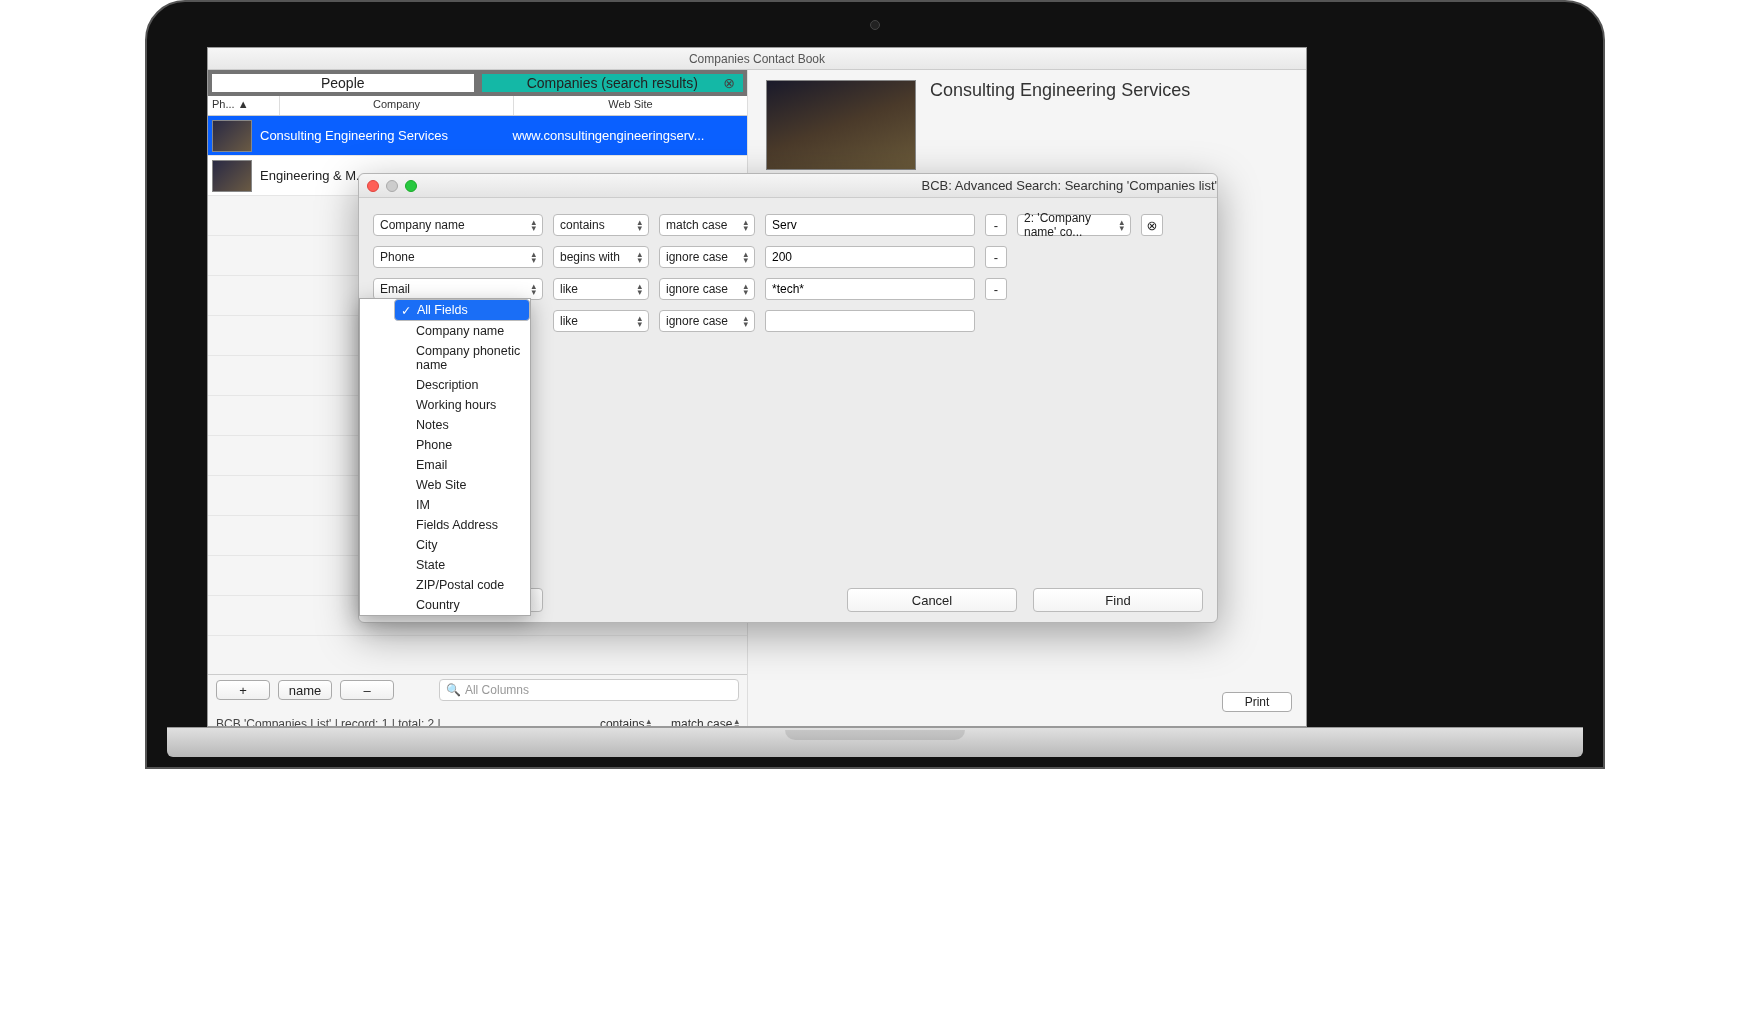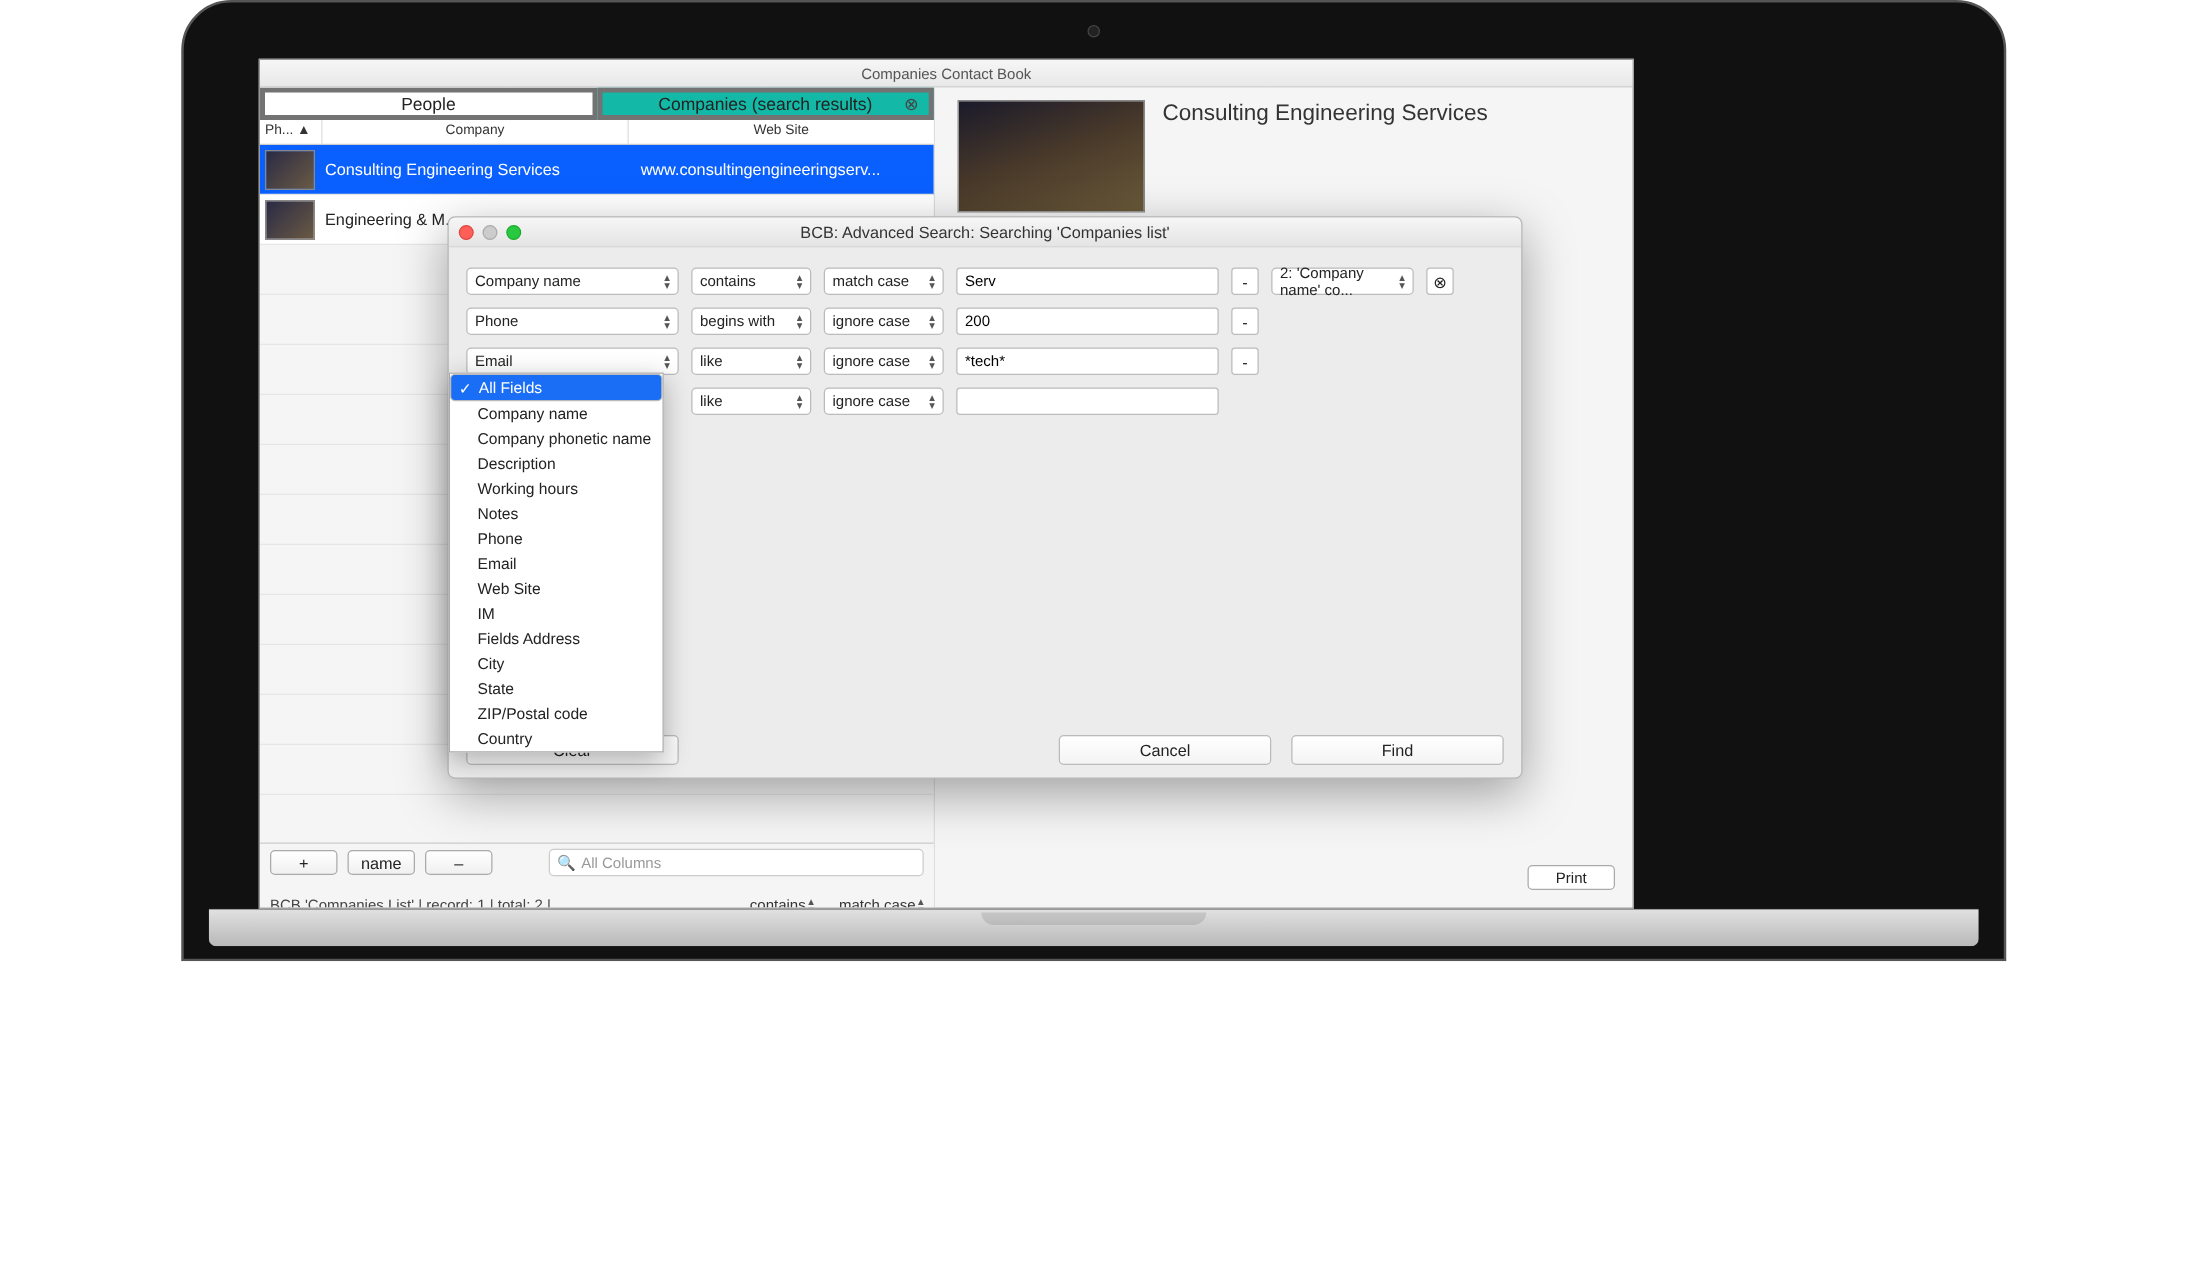--- a/index.html
+++ b/index.html
@@ -57,21 +57,21 @@
     font-size: 14px;
     background: #fff;
     position: relative;
   }
   .tab.active { background: #14b8a6; }
   .tab .close-x { position: absolute; right: 8px; color: #444; font-size: 14px; }
   .cols-header {
     display: flex; height: 20px; background: #fff; border-bottom: 1px solid #ccc;
     font-size: 11px; color: #333;
   }
-  .col-ph { width: 50px; padding: 2px 4px; border-right: 1px solid #ddd; }
+  .col-ph { width: 72px; padding: 2px 4px; border-right: 1px solid #ddd; }
   .col-company { flex: 1; text-align: center; padding: 2px; border-right: 1px solid #ddd; }
   .col-web { flex: 1; text-align: center; padding: 2px; }
   .rows { flex: 1; overflow: auto; }
   .row {
     display: flex; align-items: center; height: 40px;
     border-bottom: 1px solid #e6e6e6;
     background: #fff;
   }
   .row.selected { background: #0a60ff; color: #fff; }
   .row .thumb { width: 40px; height: 32px; margin: 4px; background: linear-gradient(135deg,#2a2a44,#6a5a44); border: 1px solid #888; }
@@ -120,21 +120,21 @@
     background: linear-gradient(#f6f6f6,#e4e4e4);
     border-bottom: 1px solid #ccc;
     position: relative;
     border-radius: 6px 6px 0 0;
   }
   .traffic { display:flex; gap:7px; margin-left:8px; }
   .tl { width:12px; height:12px; border-radius:50%; }
   .tl.red { background:#ff5f57; border:1px solid #e0443e; }
   .tl.gray { background:#ccc; border:1px solid #aaa; }
   .tl.green { background:#28c840; border:1px solid #1aab29; }
-  .modal-title { position:absolute; left:0; right:0; text-align:center; font-size:13px; color:#333; }
+  .modal-title { position:absolute; left:0; right:0; text-align:right; font-size:13px; color:#333; }
   .modal-body { flex:1; padding: 16px 14px 10px 14px; position: relative; }
   .srow { display:flex; gap:10px; align-items:center; margin-bottom:10px; }
   .sel {
     height: 22px; border:1px solid #bbb; border-radius:4px; background:#fff;
     display:flex; align-items:center; justify-content:space-between;
     padding: 0 6px; font-size:12px;
   }
   .sel .updn { margin-left:6px; }
   .w-field { width: 170px; }
   .w-op { width: 96px; }
@@ -147,21 +147,21 @@
     width:22px; height:22px; border:1px solid #bbb; border-radius:3px; background:#fff;
     display:flex; align-items:center; justify-content:center; font-size:13px;
   }
   .summary-sel { width: 114px; }
   .dropdown {
     position:absolute; left: 0; top: 110px;
     width: 172px; background: #fff; border: 1px solid #aaa;
     box-shadow: 0 6px 20px rgba(0,0,0,0.3);
     z-index: 50;
   }
-  .dd-item { padding: 3px 8px 3px 22px; font-size: 12.5px; position:relative; }
+  .dd-item { padding: 3px 8px 3px 22px; font-size: 12.5px; position:relative;margin-left:34px; }
   .dd-item.sel { background:#1a6ef6; color:#fff; }
   .dd-item.sel::before { content:"✓"; position:absolute; left:6px; }
   .modal-footer { display:flex; padding: 10px 14px; gap: 16px; }
   .mbtn {
     height: 24px; width: 170px; border:1px solid #bbb; border-radius:4px;
     background: linear-gradient(#fff,#f4f4f4); font-size:13px;
     display:flex; align-items:center; justify-content:center;
   }
   .mf-spacer { flex:1; }
   .base {

